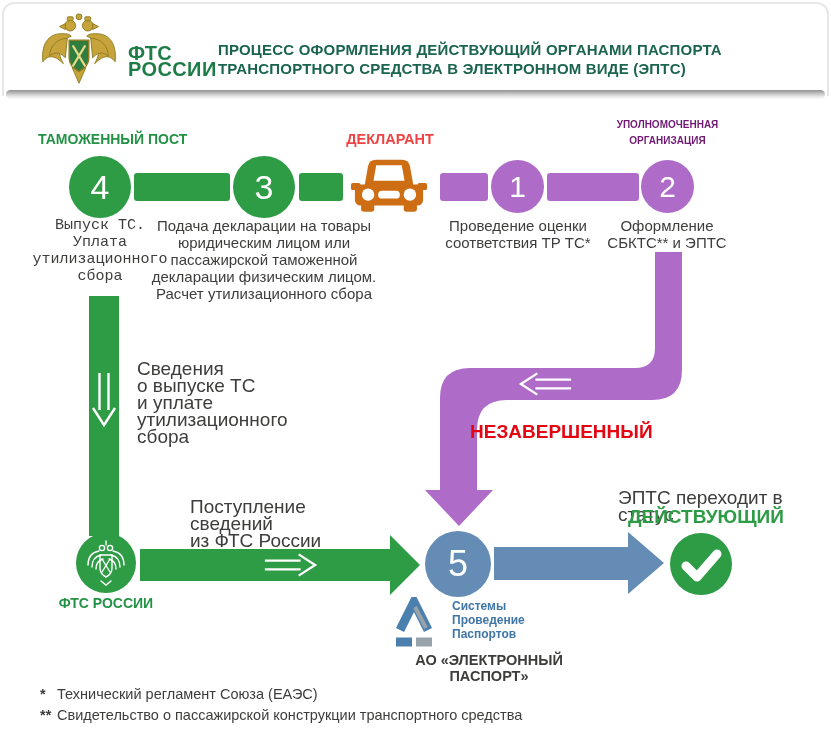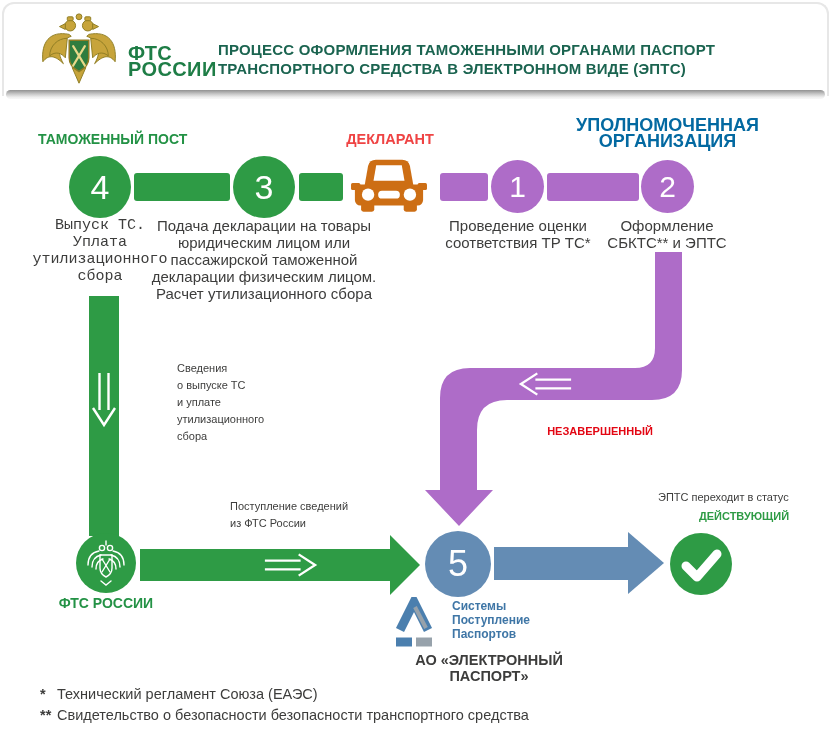--- a/index.html
+++ b/index.html
@@ -17,38 +17,38 @@
     background:linear-gradient(180deg,#929292 0%,#c9c9c9 45%,#efefef 80%,#f8f8f8 100%);
   }
   .logo-text{
     font-weight:bold;font-size:20px;line-height:16px;color:#1e7d46;letter-spacing:.4px;
   }
   .hdr-title{
     font-weight:bold;font-size:15px;line-height:19px;color:#1b6450;letter-spacing:.2px;
   }
   .lbl{font-weight:bold;font-size:14px;white-space:pre-line;text-align:center;}
   .lbl-green{color:#239245;}
-  .lbl-purple{color:#0369a1;font-size:18px;line-height:16px;}
+  .lbl-purple{color:#701a75;font-size:10px;line-height:16px;}
   .lbl-orange{color:#ef4444;font-size:14.5px;}
   .circle{
     border-radius:50%;color:#ffffff;display:flex;align-items:center;justify-content:center;
     font-size:34px;
   }
   .c-green{background:#2e9b45;}
   .c-purple{background:#ae6cc8;}
   .c-blue{background:#648cb4;}
   .bar{position:absolute;border-radius:3px;}
   .bar-green{background:#2e9b45;}
   .bar-purple{background:#ae6cc8;}
   .caption{
     position:absolute;font-size:15px;line-height:17px;text-align:center;
     white-space:pre-line;color:#3d3d3c;
   }
   .flow-note{
-    position:absolute;font-size:11px;line-height:17px;white-space:pre-line;color:#3d3d3c;margin-left:40px;
+    position:absolute;font-size:19px;line-height:17px;white-space:pre-line;color:#3d3d3c;
   }
   .status-red{color:#e30613;font-weight:bold;}
   .status-green{color:#2e9b45;font-weight:bold;}
   .sep-text{
     position:absolute;font-weight:bold;font-size:12px;line-height:14px;color:#3f76a6;
   }
   .company{
     position:absolute;font-weight:bold;font-size:14.5px;color:#3d3d3c;text-align:center;
   }
   .footnote-row{position:absolute;display:flex;font-size:14.5px;color:#3d3d3c;}
@@ -82,21 +82,21 @@
       <line x1="48" y1="34" x2="36" y2="54"></line>
     </g>
   </svg>
 
   <div class="abs logo-text" style="left:128px;top:45px;">
     <div>ФТС</div>
     <div>РОССИИ</div>
   </div>
 
   <div class="abs hdr-title" style="left:218px;top:40px;width:600px;">
-    <div>ПРОЦЕСС ОФОРМЛЕНИЯ ТАМОЖЕННЫМИ ОРГАНАМИ ПАСПОРТ</div>
+    <div>ПРОЦЕСС ОФОРМЛЕНИЯ ДЕЙСТВУЮЩИЙ ОРГАНАМИ ПАСПОРТА</div>
     <div>ТРАНСПОРТНОГО СРЕДСТВА В ЭЛЕКТРОННОМ ВИДЕ (ЭПТС)</div>
   </div>
 
   <div class="divider"></div>
 
   <div class="abs lbl lbl-green" style="left:38px;top:131px;width:162px;text-align:left;">ТАМОЖЕННЫЙ ПОСТ</div>
   <div class="abs lbl lbl-orange" style="left:340px;top:131px;width:100px;">ДЕКЛАРАНТ</div>
   <div class="abs lbl lbl-purple" style="left:575px;top:117px;width:185px;">УПОЛНОМОЧЕННАЯ
 ОРГАНИЗАЦИЯ</div>
 
@@ -228,27 +228,27 @@
   </div>
 
   <svg class="abs" style="left:388px;top:597px;" width="52" height="50" viewBox="0 0 52 50">
     <path d="M12 33 L26 5 L40 33" fill="none" stroke="#4b7fae" stroke-width="9"></path>
     <path d="M27 10 L38 31" fill="none" stroke="#97a2ab" stroke-width="4"></path>
     <line x1="8" y1="45" x2="24" y2="45" stroke="#4b7fae" stroke-width="9"></line>
     <line x1="28" y1="45" x2="44" y2="45" stroke="#97a2ab" stroke-width="9"></line>
   </svg>
   <div class="sep-text" style="left:452px;top:599px;">
     <div>Системы</div>
-    <div>Поступление</div>
+    <div>Проведение</div>
     <div>Паспортов</div>
   </div>
   <div class="company" style="left:378px;top:652px;width:222px;">АО «ЭЛЕКТРОННЫЙ ПАСПОРТ»</div>
 
   <div class="footnote-row" style="left:40px;top:686px;">
     <span class="footnote-marker">*</span>
     <span>Технический регламент Союза (ЕАЭС)</span>
   </div>
   <div class="footnote-row" style="left:40px;top:707px;">
     <span class="footnote-marker">**</span>
-    <span>Свидетельство о безопасности безопасности транспортного средства</span>
+    <span>Свидетельство о пассажирской конструкции транспортного средства</span>
   </div>
 
 </div>
 
 </body></html>

